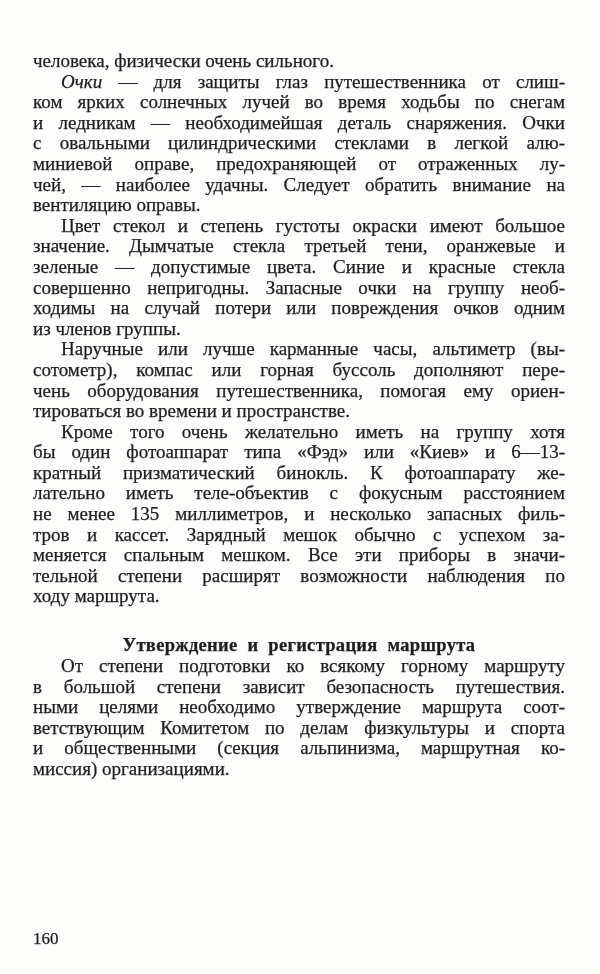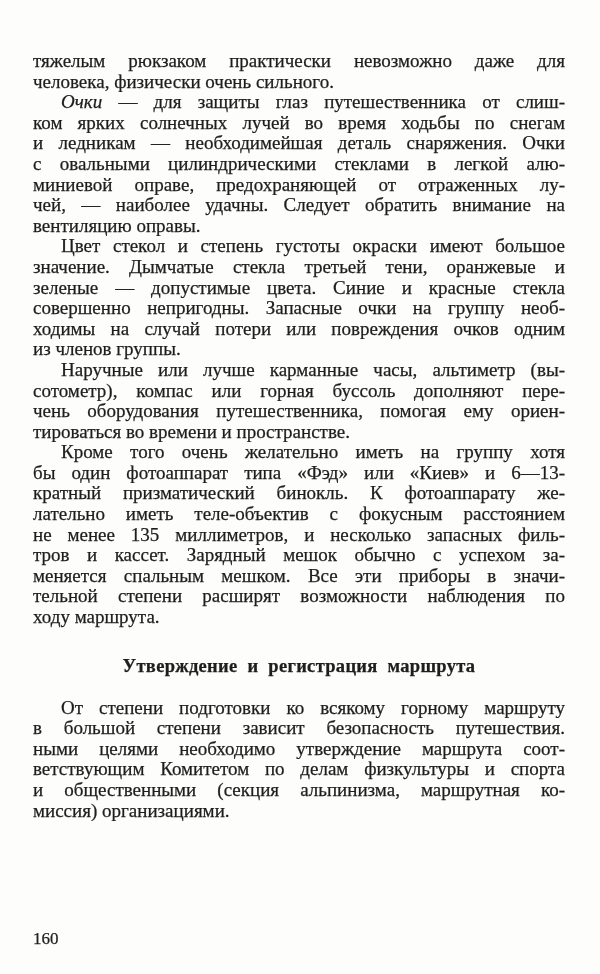--- a/index.html
+++ b/index.html
@@ -36,39 +36,37 @@
   .just{text-align-last:justify;}
   .indent{text-indent:28px;}
   .lead-italic{margin-top:36px;}
   .heading{
     font-size:18.5px;
     font-weight:bold;
     text-align:center;
     line-height:22px;
     height:22px;
     margin-top:27px;
-    margin-bottom:21px;
     word-spacing:5px;
     letter-spacing:0.3px;
   }
   .pagenum{
     position:absolute;
     left:33px;top:929px;
     font-size:17px;
     line-height:20px;
   }
 </style>
 </head>
 <body>
 
 <div class="page">
   <div class="textblock">
 
     <div class="para">
-      <div class="line just">тяжелым рюкзаком практически невозможно даже для</div>
       <div class="line">человека, физически очень сильного.</div>
     </div>
 
     <div class="para">
       <div class="line just indent"><em class="lead-italic">Очки</em><span> — для защиты глаз путешественника от слиш-</span></div>
       <div class="line just">ком ярких солнечных лучей во время ходьбы по снегам</div>
       <div class="line just">и ледникам — необходимейшая деталь снаряжения. Очки</div>
       <div class="line just">с овальными цилиндрическими стеклами в легкой алю-</div>
       <div class="line just">миниевой оправе, предохраняющей от отраженных лу-</div>
       <div class="line just">чей, — наиболее удачны. Следует обратить внимание на</div>

